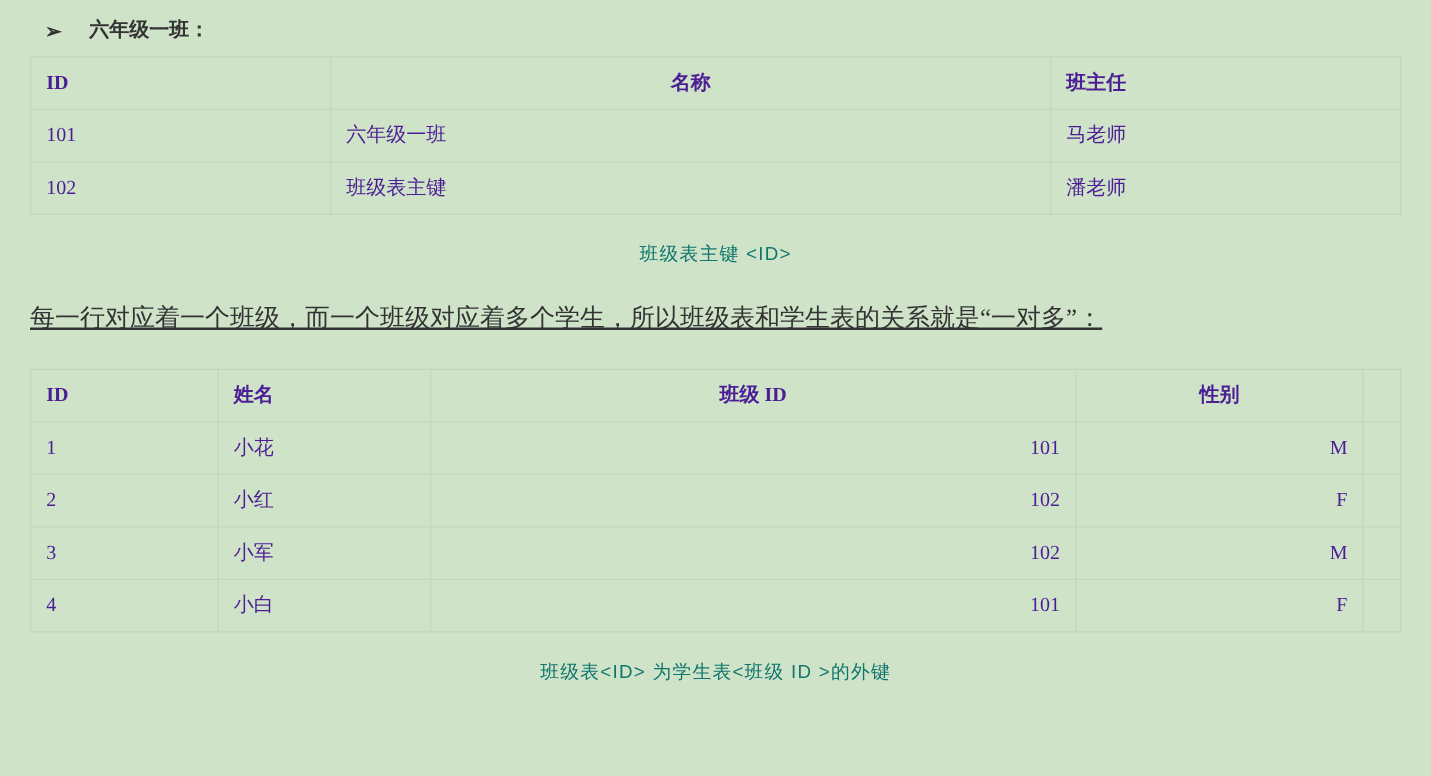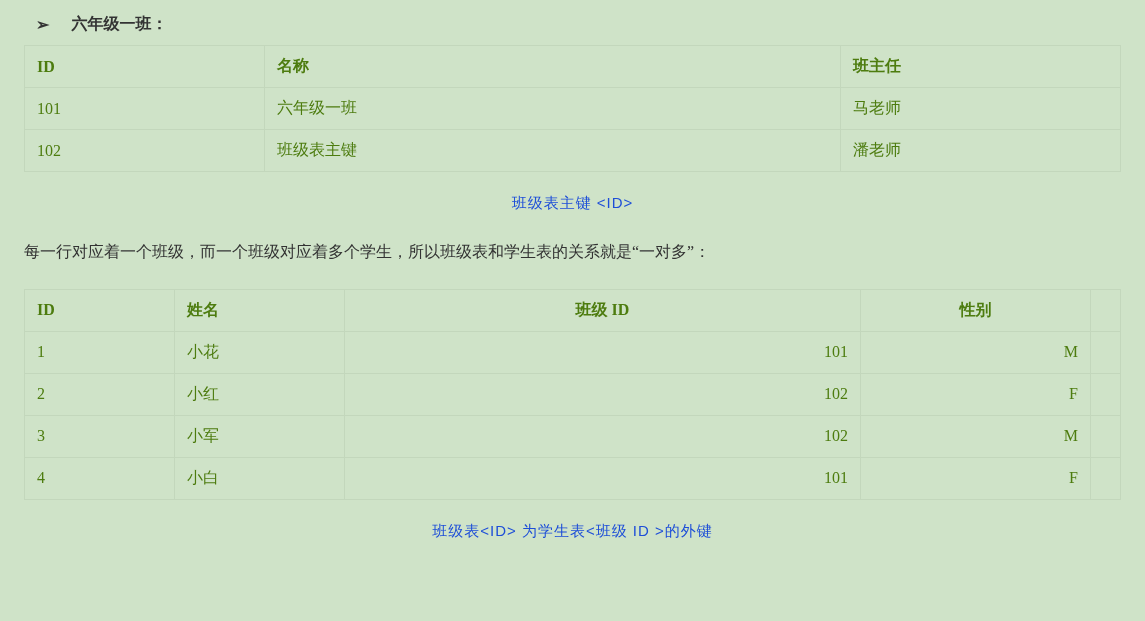--- a/index.html
+++ b/index.html
@@ -28,52 +28,53 @@
   table {
     width: 100%;
     border-collapse: collapse;
     table-layout: fixed;
   }
   th, td {
     text-align: left;
     padding: 10px 12px;
     border: 1px solid #c3d7bc;
     font-size: 16px;
-    color: #4d7c0f;
+    color: #4c1d95;
     background: transparent;
   }
   th {
     font-weight: bold;
     background: rgba(255,255,255,0.0);
   }
   table thead tr th {
     border-top: 1px solid #c3d7bc;
   }
   .caption {
     text-align: center;
-    color: #1d4ed8;
+    color: #0f766e;
     font-family: "Microsoft YaHei", "SimHei", sans-serif;
     font-size: 15px;
     margin: 22px 0 26px 0;
     letter-spacing: 1px;
   }
   .caption .mono-tag {
     font-family: Arial, "Helvetica", sans-serif;
   }
   .para {
-    font-size: 16px;
+    font-size: 20px;
     color: #333;
     margin: 8px 0 24px 0;
     line-height: 1.6;
+    text-decoration: underline;
   }
   
   .class-table col.c1 { width: 240px; }
   .class-table col.c2 { width: auto; }
   .class-table col.c3 { width: 280px; }
-  .class-table th.center { text-align: left; }
+  .class-table th.center { text-align: center; }
   
   .student-table col.s1 { width: 150px; }
   .student-table col.s2 { width: 170px; }
   .student-table col.s3 { width: auto; }
   .student-table col.s4 { width: 230px; }
   .student-table col.s5 { width: 30px; }
   .right { text-align: right; }
   .student-table th.right { text-align: center; }
   .student-table .narrow-last { padding: 10px 4px; }
 </style>

